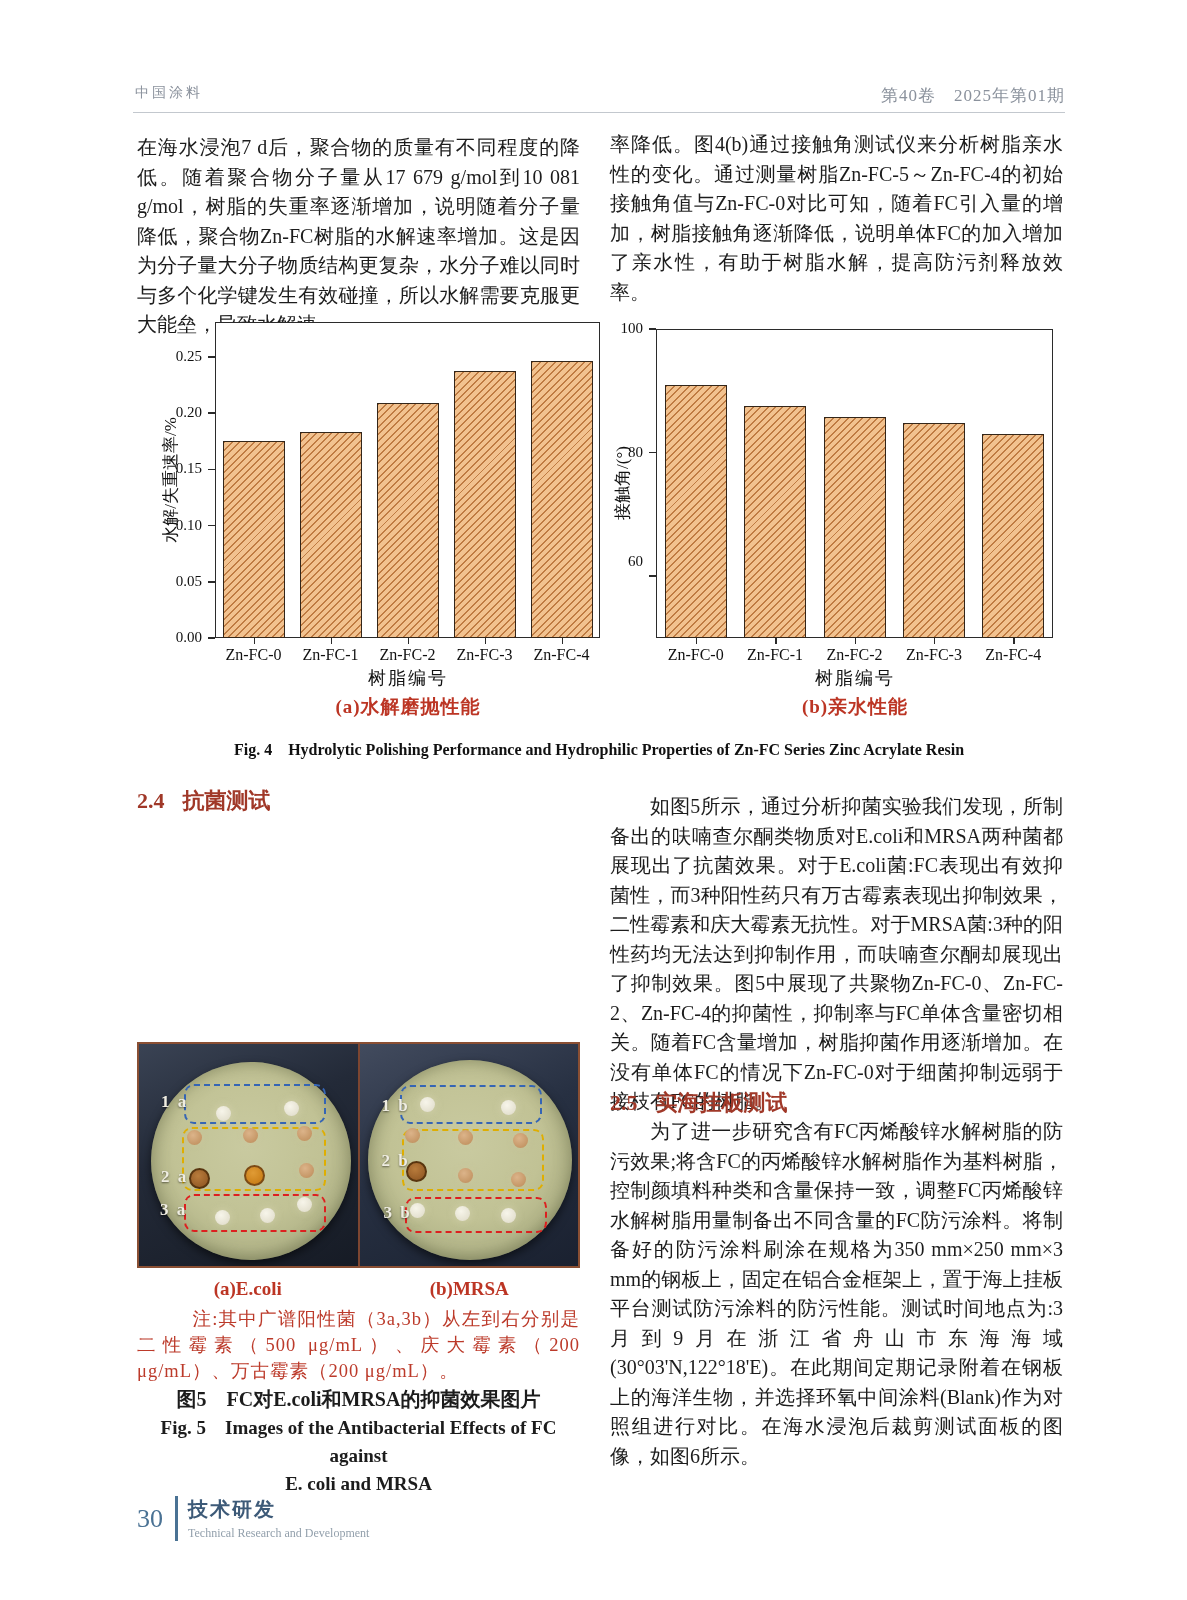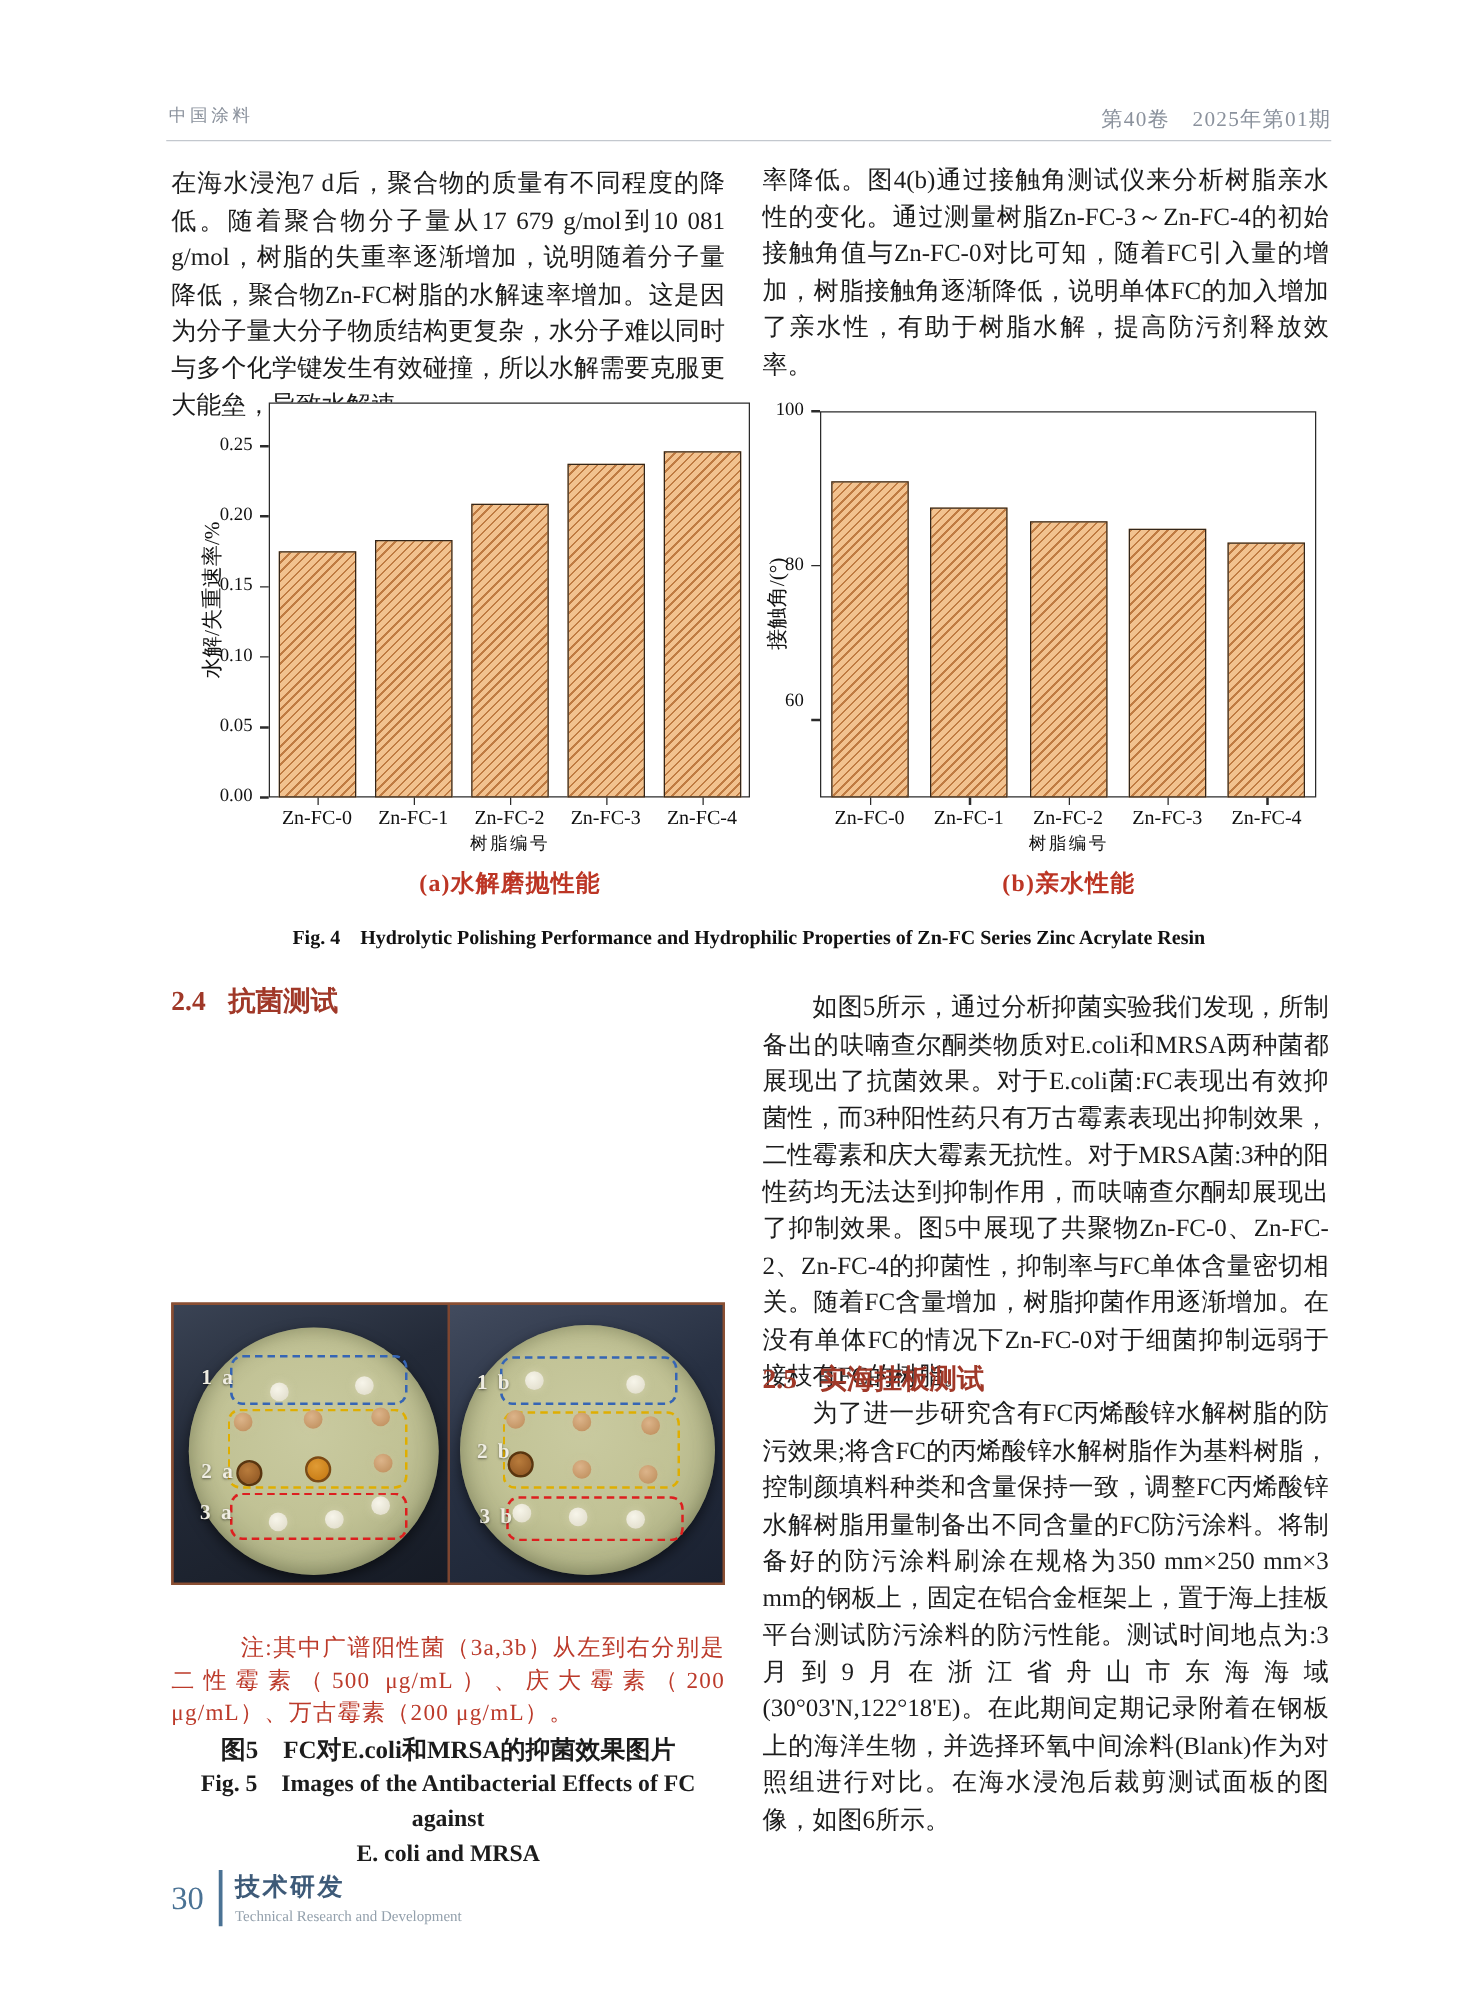--- a/index.html
+++ b/index.html
@@ -24,21 +24,21 @@
   .chart{position:absolute;}
   .chart .frame{position:absolute;border:1.5px solid #2b2b2b;box-sizing:border-box;background:#fff;}
   .chart .bar{position:absolute;box-sizing:border-box;border:1.2px solid #33261a;
       background-color:#f2c28f;
       background-image:repeating-linear-gradient(135deg,#bf7b42 0px,#bf7b42 1.4px,rgba(0,0,0,0) 1.4px,rgba(0,0,0,0) 5.2px);}
   .chart .ytick{position:absolute;height:1.5px;background:#2b2b2b;}
   .chart .yticklab{position:absolute;font-size:15px;text-align:right;color:#111;}
   .chart .xtick{position:absolute;width:1.5px;background:#2b2b2b;}
   .chart .catlab{position:absolute;font-size:16px;text-align:center;color:#111;}
   .chart .ylabel{position:absolute;white-space:nowrap;font-size:17px;color:#111;transform:translate(-50%,-50%) rotate(-90deg);}
-  .chart .xlabel{position:absolute;white-space:nowrap;font-size:14px;color:#111;transform:translateX(-50%);letter-spacing:2px;}
+  .chart .xlabel{position:absolute;white-space:nowrap;font-size:18px;color:#111;transform:translateX(-50%);letter-spacing:2px;}
   .chart .subcap{position:absolute;white-space:nowrap;font-size:19px;font-weight:bold;color:#bc3524;transform:translateX(-50%);letter-spacing:1px;}
 
   .fig-cap-cn{position:absolute;left:133px;width:932px;text-align:center;font-size:20px;font-weight:bold;color:#111;}
   .fig-cap-en{position:absolute;left:133px;width:932px;text-align:center;font-size:16px;font-weight:bold;color:#111;}
 
   
   .photo{position:absolute;left:137px;top:1042px;width:443px;height:226px;background:#7d4631;
          border:2px solid #8a4f33;box-sizing:border-box;display:flex;gap:2px;}
   .panel{position:relative;flex:1 1 0;overflow:hidden;}
   .panel.a{background:linear-gradient(155deg,#3a4354 0%,#232a38 40%,#161b25 100%);}
@@ -75,21 +75,21 @@
 </head>
 <body>
 
 <div class="page">
 
   <div class="hdr-left">中国涂料</div>
   <div class="hdr-right">第40卷　2025年第01期</div>
   <div class="hdr-rule"></div>
 
   <div class="para col-l" style="top:133px;">在海水浸泡7 d后，聚合物的质量有不同程度的降低。随着聚合物分子量从17 679 g/mol到10 081 g/mol，树脂的失重率逐渐增加，说明随着分子量降低，聚合物Zn-FC树脂的水解速率增加。这是因为分子量大分子物质结构更复杂，水分子难以同时与多个化学键发生有效碰撞，所以水解需要克服更大能垒，导致水解速</div>
-  <div class="para col-r" style="top:130px;">率降低。图4(b)通过接触角测试仪来分析树脂亲水性的变化。通过测量树脂Zn-FC-3～Zn-FC-4的初始接触角值与Zn-FC-0对比可知，随着FC引入量的增加，树脂接触角逐渐降低，说明单体FC的加入增加了亲水性，有助于树脂水解，提高防污剂释放效率。</div>
+  <div class="para col-r" style="top:130px;">率降低。图4(b)通过接触角测试仪来分析树脂亲水性的变化。通过测量树脂Zn-FC-5～Zn-FC-4的初始接触角值与Zn-FC-0对比可知，随着FC引入量的增加，树脂接触角逐渐降低，说明单体FC的加入增加了亲水性，有助于树脂水解，提高防污剂释放效率。</div>
 
   <div class="chart" id="chartA" style="left:150px;top:322px;width:445px;height:400px;">
     <div class="ylabel" style="left:20px;top:158px;">水解/失重速率/%</div>
     <div class="xlabel" style="left:258px;top:344px;">树脂编号</div>
     <div class="subcap" style="left:258px;top:372px;">(a)水解磨抛性能</div>
   <div class="frame" style="left: 65px; top: 0px; width: 385px; height: 316px;"></div>
       <div class="ytick" style="left: 58px; top: 315.25px; width: 7px;"></div>
       <div class="yticklab" style="left: 0px; top: 307px; width: 52px;">0.00</div>
       <div class="ytick" style="left: 58px; top: 259.022px; width: 7px;"></div>
       <div class="yticklab" style="left: 0px; top: 250.772px; width: 52px;">0.05</div>
@@ -195,20 +195,24 @@
         <div class="disc tan" style="left: 153px; top: 89px;"></div>
         <div class="disc dark" style="left: 46px; top: 117px;"></div>
         <div class="disc tan" style="left: 98px; top: 124px;"></div>
         <div class="disc tan" style="left: 151px; top: 128px;"></div>
         <div class="disc white" style="left: 50px; top: 159px;"></div>
         <div class="disc white" style="left: 95px; top: 162px;"></div>
         <div class="disc white" style="left: 141px; top: 164px;"></div>
       </div>
   </div>
 
+  <div class="panel-caps">
+    <div class="panel-cap">(a)E.coli</div>
+    <div class="panel-cap">(b)MRSA</div>
+  </div>
 
   <div class="note">注:其中广谱阳性菌（3a,3b）从左到右分别是二性霉素（500 μg/mL）、庆大霉素（200 μg/mL）、万古霉素（200 μg/mL）。</div>
   <div class="fig5-cn">图5　FC对E.coli和MRSA的抑菌效果图片</div>
   <div class="fig5-en">
     <div>Fig. 5　Images of the Antibacterial Effects of FC against</div>
     <div>E. coli and MRSA</div>
   </div>
 
   <div class="footer">
     <div class="f-num">30</div>

